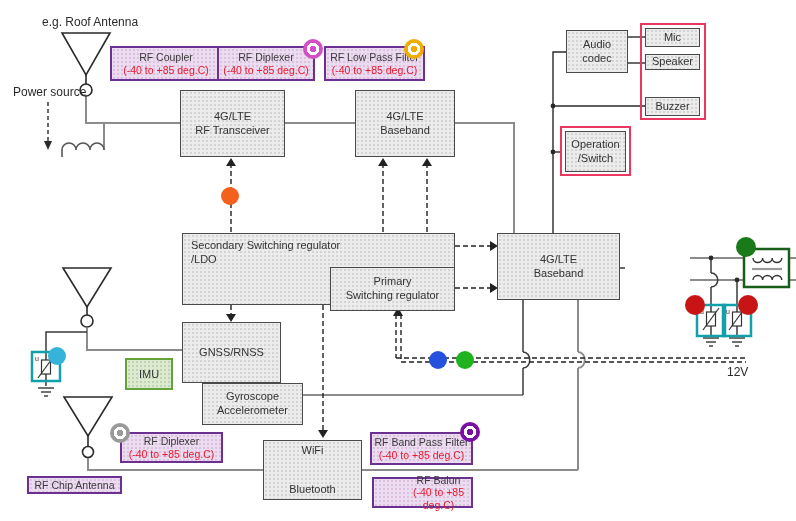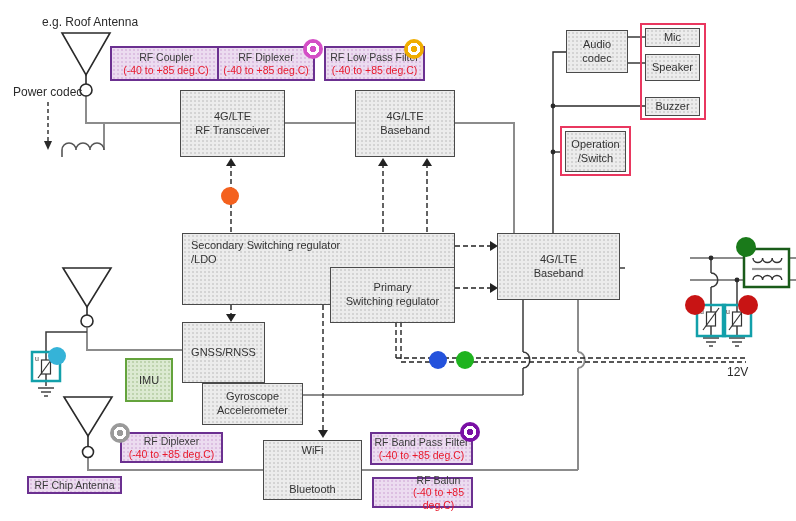--- a/index.html
+++ b/index.html
@@ -152,66 +152,66 @@
 
     <g>
       <rect x="744" y="249" width="45" height="38" fill="#fff" stroke="#1a5c1a" stroke-width="2.5"></rect>
       <path d="M753,258 a4.8,4.5 0 0 0 9.6,0 a4.8,4.5 0 0 0 9.6,0 a4.8,4.5 0 0 0 9.6,0" stroke="#333" stroke-width="1.4" fill="none"></path>
       <path d="M752,269 H782" stroke="#9a9a9a" stroke-width="2.2" fill="none"></path>
       <path d="M753,280 a4.8,4.5 0 0 1 9.6,0 a4.8,4.5 0 0 1 9.6,0 a4.8,4.5 0 0 1 9.6,0" stroke="#333" stroke-width="1.4" fill="none"></path>
     </g>
   </svg>
 
   <div class="txt" style="left:42px;top:15px;">e.g. Roof Antenna</div>
-  <div class="txt" style="left:13px;top:85px;">Power codec</div>
+  <div class="txt" style="left:13px;top:85px;">Power source</div>
   <div class="txt" style="left:727px;top:365px;">12V</div>
 
   <div class="blk" style="left:180px;top:90px;width:105px;height:67px;">
     <span>4G/LTE</span>
     <span>RF Transceiver</span>
   </div>
   <div class="blk" style="left:355px;top:90px;width:100px;height:67px;">
     <span>4G/LTE</span>
     <span>Baseband</span>
   </div>
   <div class="blk" style="left:566px;top:30px;width:62px;height:43px;">
     <span>Audio</span>
     <span>codec</span>
   </div>
   <div class="outline-pink" style="left:640px;top:23px;width:66px;height:97px;"></div>
   <div class="blk" style="left:645px;top:28px;width:55px;height:19px;">
     <span>Mic</span>
   </div>
-  <div class="blk" style="left:645px;top:54px;width:55px;height:27px;">
+  <div class="blk" style="left:645px;top:54px;width:55px;height:16px;">
     <span>Speaker</span>
   </div>
   <div class="blk" style="left:645px;top:97px;width:55px;height:19px;">
     <span>Buzzer</span>
   </div>
   <div class="outline-pink" style="left:560px;top:126px;width:71px;height:50px;"></div>
   <div class="blk" style="left:565px;top:131px;width:61px;height:41px;">
     <span>Operation</span>
     <span>/Switch</span>
   </div>
   <div class="blk tl" style="left:182px;top:233px;width:273px;height:72px;">
     <span>Secondary Switching regulator</span>
     <span>/LDO</span>
   </div>
-  <div class="blk" style="left:330px;top:267px;width:125px;height:56px;z-index:3;">
+  <div class="blk" style="left:330px;top:267px;width:125px;height:44px;z-index:3;">
     <span>Primary</span>
     <span>Switching regulator</span>
   </div>
   <div class="blk" style="left:497px;top:233px;width:123px;height:67px;">
     <span>4G/LTE</span>
     <span>Baseband</span>
   </div>
-  <div class="blk" style="left:182px;top:322px;width:83px;height:61px;align-items:center;">
+  <div class="blk" style="left:182px;top:322px;width:99px;height:61px;align-items:center;">
     <span>GNSS/RNSS</span>
   </div>
-  <div class="imu" style="left:125px;top:358px;width:48px;height:44px;">
+  <div class="imu" style="left:125px;top:358px;width:48px;height:32px;">
     <span>IMU</span>
   </div>
   <div class="blk" style="left:202px;top:383px;width:101px;height:42px;z-index:3;">
     <span>Gyroscope</span>
     <span>Accelerometer</span>
   </div>
   <div class="blk" style="left:263px;top:440px;width:99px;height:60px;gap:25px;">
     <span>WiFi</span>
     <span>Bluetooth</span>
   </div>

